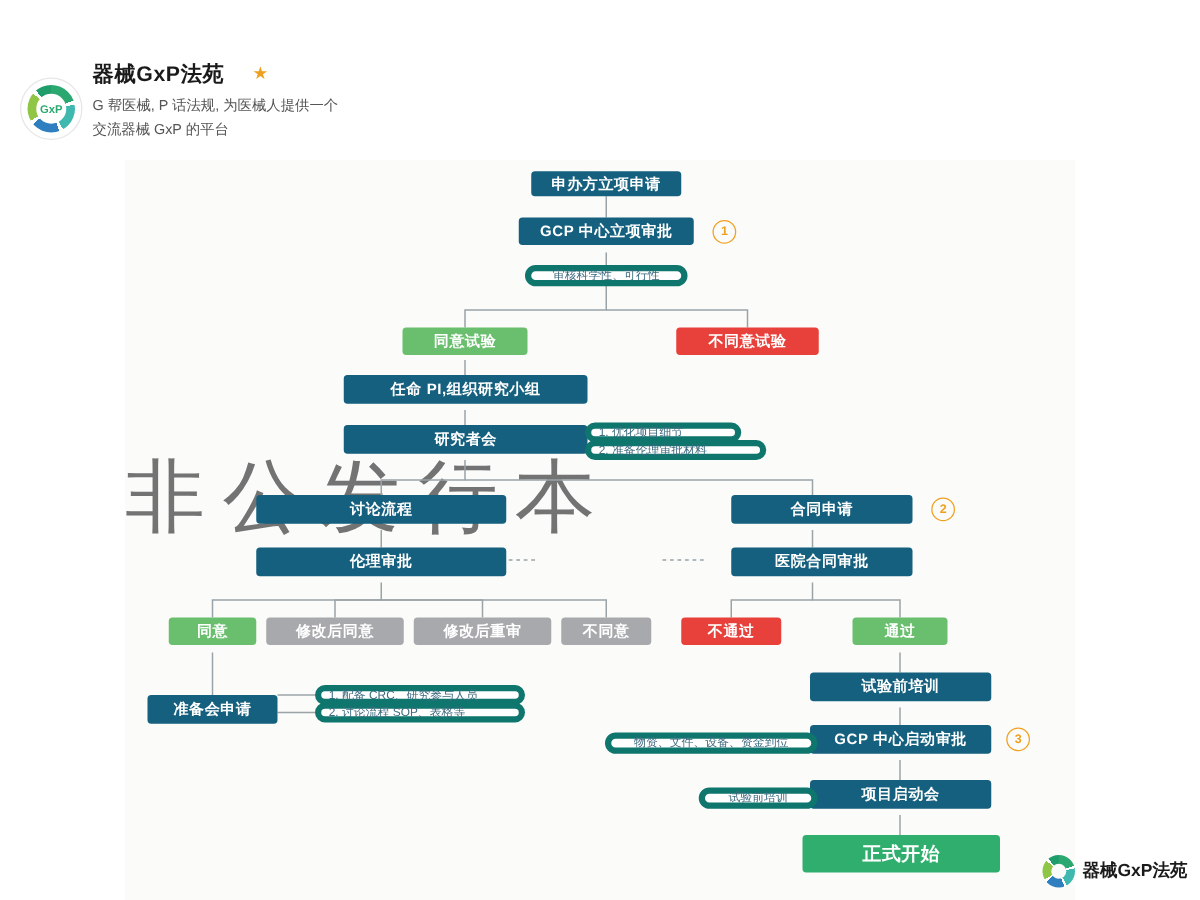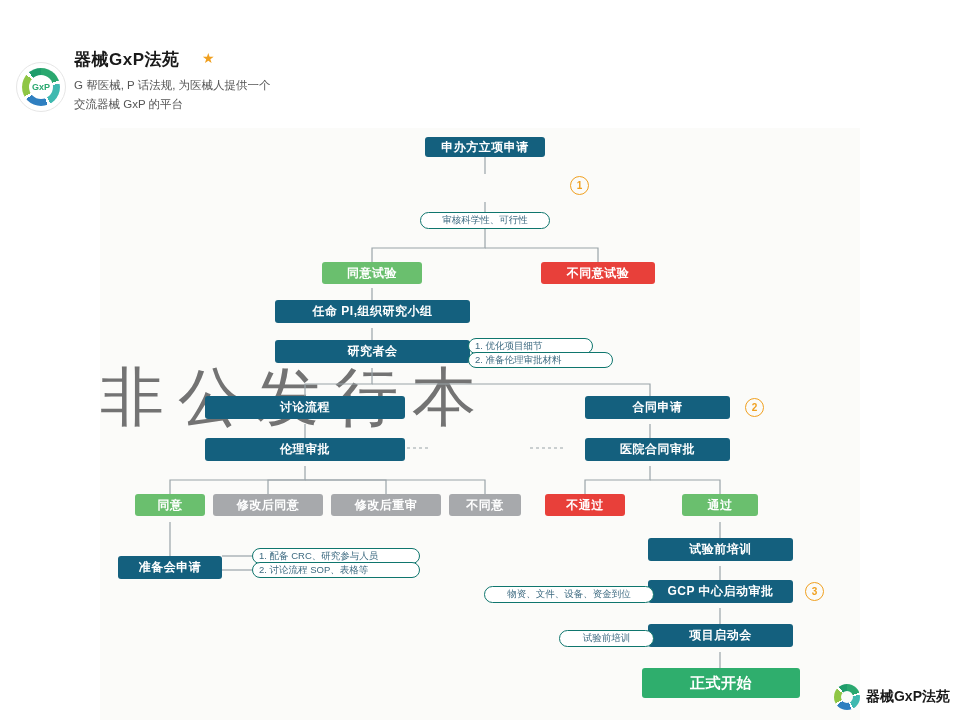--- a/index.html
+++ b/index.html
@@ -143,21 +143,21 @@
   .note {
     position: absolute;
     box-sizing: border-box;
     display: flex;
     align-items: center;
     justify-content: center;
     text-align: center;
     font-size: 9.5px;
     color: #3d6a80;
     background: #ffffff;
-    border: 1px solid #0f766e;
+    border: 5px solid #0f766e;
     border-radius: 9px;
     white-space: nowrap;
     padding: 0 6px;
   }
   .note-left { justify-content: flex-start; }
   .badge {
     position: absolute;
     width: 17px; height: 17px;
     border-radius: 50%;
     border: 1.5px solid #f0a020;
@@ -272,20 +272,21 @@
       <path d="M554,466 L596,466"></path>
 
       <path d="M554,510 L596,510"></path>
 
       <path d="M295,320 L330,320" stroke-dasharray="3,3"></path>
       <path d="M430,320 L465,320" stroke-dasharray="3,3"></path>
     </g>
   </svg>
 
   <div class="node n-blue" style="left:325px; top:9px;   width:120px; height:20px;">申办方立项申请</div>
+  <div class="node n-blue" style="left:315px; top:46px;  width:140px; height:22px;">GCP 中心立项审批</div>
   <div class="note" style="left:320px; top:84px;  width:130px; height:17px;">审核科学性、可行性</div>
   <div class="badge" style="left:470px; top:48px;">1</div>
 
   <div class="node n-green" style="left:222px; top:134px; width:100px; height:22px;">同意试验</div>
   <div class="node n-red" style="left:441px; top:134px; width:114px; height:22px;">不同意试验</div>
 
   <div class="node n-blue" style="left:175px; top:172px; width:195px; height:23px;">任命 PI,组织研究小组</div>
   <div class="node n-blue" style="left:175px; top:212px; width:195px; height:23px;">研究者会</div>
 
   <div class="note note-left" style="left:368px; top:210px; width:125px; height:16px;">1. 优化项目细节</div>

